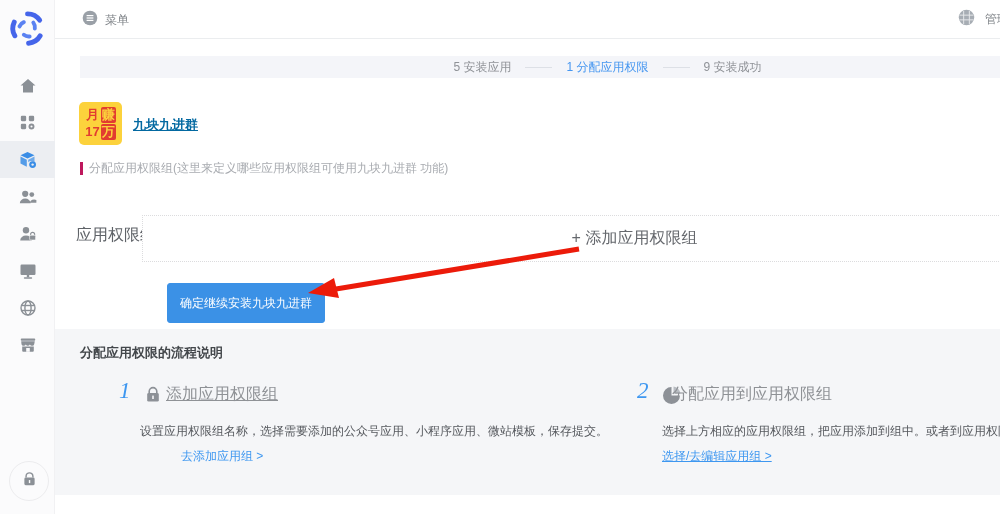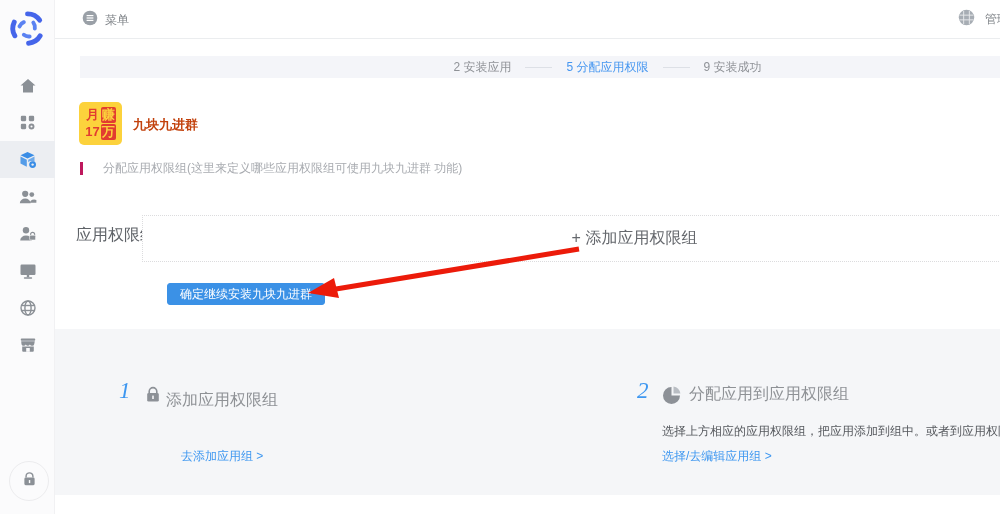--- a/index.html
+++ b/index.html
@@ -31,33 +31,33 @@
   .stepper { left:80px; top:56px; width:1055px; height:22px; background:#f4f5f9; display:flex; align-items:center; justify-content:center; z-index:1; }
   .step { font-size:12px; color:#8f9297; white-space:nowrap; }
   .step.active { color:#4596f0; }
   .dash { width:27px; height:1px; background:#dde0e6; margin:0 14px; }
 
   
   .app-icon { left:79px; top:102px; width:43px; height:43px; background:#fcd23c; border-radius:5px;
     display:grid; grid-template-columns:auto auto; align-content:center; justify-content:center; gap:1px 1px; padding:2px; }
   .app-icon span { font-size:13px; line-height:16px; font-weight:bold; color:#e23d30; text-align:center; }
   .app-icon span.inv { background:#e23d30; color:#fcd23c; border-radius:2px; padding:0 1px; }
-  .app-name { left:133px; top:116px; font-size:13px; font-weight:600; color:#c2410c; }
-
-  
-  .subtitle { left:80px; top:162px; border-left:3px solid #be185d; padding-left:20px; font-size:12px; color:#a8abb0; line-height:13px; }
+  .app-name { left:133px; top:116px; font-size:13px; font-weight:600; color:#0369a1;text-decoration:underline; }
+
+  
+  .subtitle { left:80px; top:162px; border-left:3px solid #be185d; padding-left:6px; font-size:12px; color:#a8abb0; line-height:13px; }
 
   
   .form-label { left:76px; top:225px; font-size:16px; color:#5f6368; }
   .group-box { left:142px; top:215px; width:985px; height:47px; border:1px dotted #dcdcde; background:#fff;
     display:flex; align-items:center; justify-content:center; }
   .add-link { font-size:16px; color:#65686d; cursor:pointer; }
 
   
-  .confirm-btn { left:167px; top:283px; height:22px; padding:0 12px; background:#3b91e6; border:1px solid #3b91e6;
+  .confirm-btn { left:167px; top:283px; height:40px; padding:0 12px; background:#3b91e6; border:1px solid #3b91e6;
     border-radius:3px; color:#fff; font-size:12px; line-height:21px; cursor:pointer; font-family:inherit; }
 
   
   .arrow-svg { left:298px; top:238px; z-index:6; pointer-events:none; }
 
   
   .process { left:55px; top:329px; width:1080px; height:166px; background:#f5f6f8; z-index:0; }
   .process .sec-title { position:absolute; left:25px; top:15px; font-size:13px; font-weight:600; color:#43474b; }
   .p-num { position:absolute; font-size:23px; font-style:italic; color:#3e97f0; font-family:"Liberation Serif","DejaVu Serif",serif; }
   .p-icon { position:absolute; }
@@ -203,23 +203,23 @@
             <line x1="1.5" y1="6.5" x2="16.5" y2="6.5"></line>
             <line x1="1.5" y1="11.5" x2="16.5" y2="11.5"></line>
           </g>
       </svg>
     </span>
     <span class="user-name">管理</span>
   </div>
 </header>
 
 <div class="abs stepper">
-  <span class="step">2 安装应用</span>
+  <span class="step">5 安装应用</span>
   <span class="dash"></span>
-  <span class="step active">5 分配应用权限</span>
+  <span class="step active">1 分配应用权限</span>
   <span class="dash"></span>
   <span class="step">9 安装成功</span>
 </div>
 
 <div class="abs app-icon">
   <span>月</span>
     <span class="inv">赚</span>
     <span>17</span>
     <span class="inv">万</span>
 </div>
@@ -233,35 +233,37 @@
 </div>
 
 <button class="abs confirm-btn">确定继续安装九块九进群</button>
 
 <svg class="abs arrow-svg" width="290" height="70" viewBox="0 0 290 70">
   <line x1="281" y1="11" x2="38" y2="51" stroke="#ec1b0a" stroke-width="5"></line>
   <polygon points="10,55 36,40 41,60" fill="#ec1b0a"></polygon>
 </svg>
 
 <section class="abs process">
+  <div class="sec-title">分配应用权限的流程说明</div>
 
   <span class="p-num" style="left:64px; top:49px;">1</span>
   <span class="p-icon" style="left:88px; top:56px;">
     <svg width="20" height="20" viewBox="0 0 20 20">
       <path d="M6.2 8 V6.4 a3.8 3.8 0 0 1 7.6 0 V8" fill="none" stroke="#8d9197" stroke-width="1.6"></path>
       <rect x="4.2" y="8" width="11.6" height="8.6" rx="1.4" fill="#8d9197"></rect>
       <rect x="9.2" y="10.6" width="1.6" height="3.4" fill="#f5f6f8"></rect>
     </svg>
   </span>
-  <span class="p-title" style="left:111px; top:61px;">添加应用权限组</span>
+  <span class="p-title" style="left:111px; top:55px;text-decoration:underline;">添加应用权限组</span>
+  <span class="p-desc" style="left:85px; top:94px;">设置应用权限组名称，选择需要添加的公众号应用、小程序应用、微站模板，保存提交。</span>
   <span class="p-link" style="left:85px; top:119px;margin-left:41px;">去添加应用组 &gt;</span>
 
   <span class="p-num" style="left:582px; top:49px;">2</span>
   <span class="p-icon" style="left:607px; top:56px;">
     <svg width="20" height="20" viewBox="0 0 20 20">
       <path d="M9.5 10.5 L9.5 2 A8.5 8.5 0 1 0 18 10.5 Z" fill="#8d9197"></path>
       <path d="M11.5 8.5 L11.5 1.6 A8.6 8.6 0 0 1 18.4 8.5 Z" fill="#b9bdc3"></path>
     </svg>
   </span>
-  <span class="p-title" style="left:634px; top:55px;">分配应用到应用权限组</span>
+  <span class="p-title" style="left:617px; top:55px;">分配应用到应用权限组</span>
   <span class="p-desc clip" style="left:607px; top:94px; width:473px;">选择上方相应的应用权限组，把应用添加到组中。或者到应用权限中编辑应用组。</span>
-  <span class="p-link" style="left:607px; top:119px;">选择/去编辑应用组 &gt;</span>
+  <span class="p-link" style="left:607px; top:119px;text-decoration:underline;">选择/去编辑应用组 &gt;</span>
 </section>
 
 </body></html>

